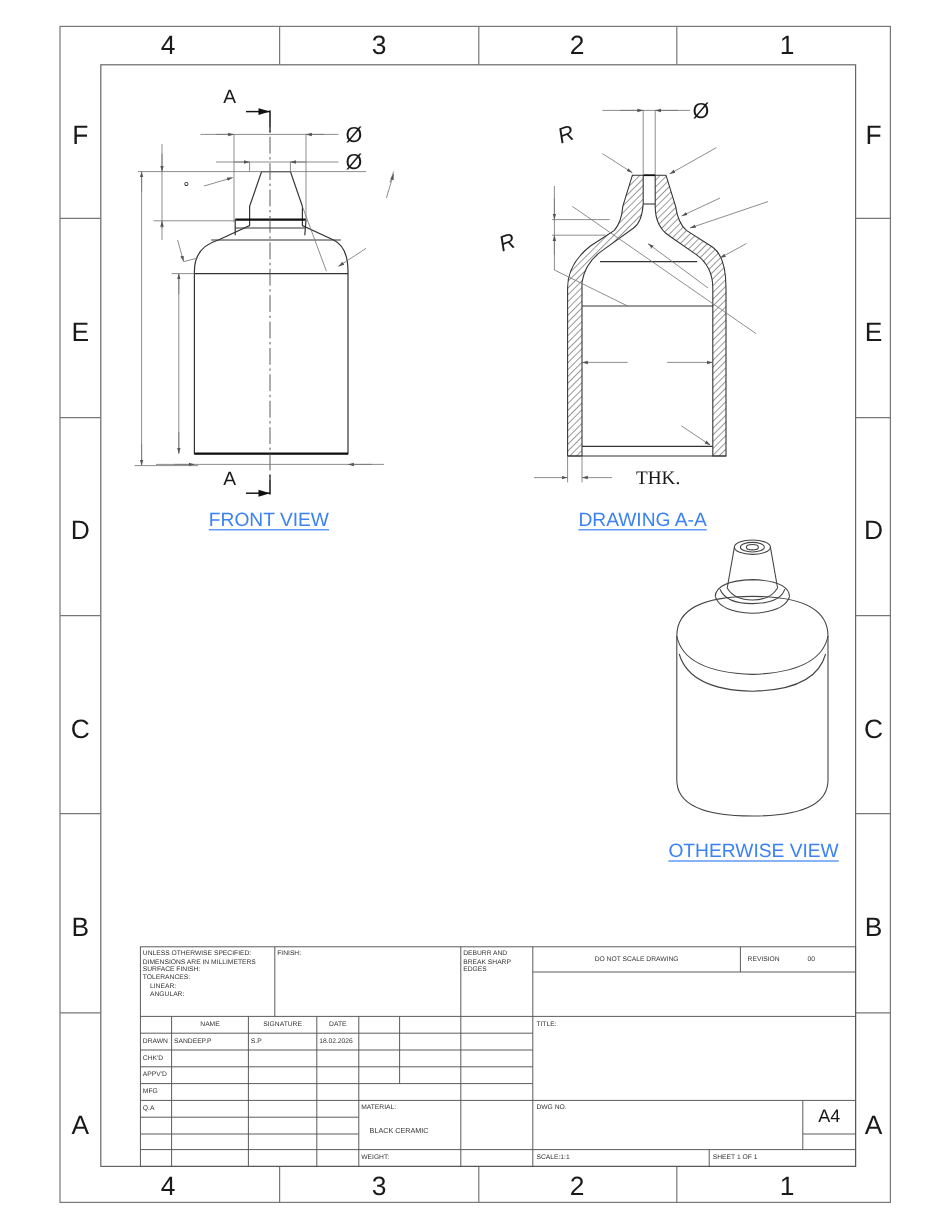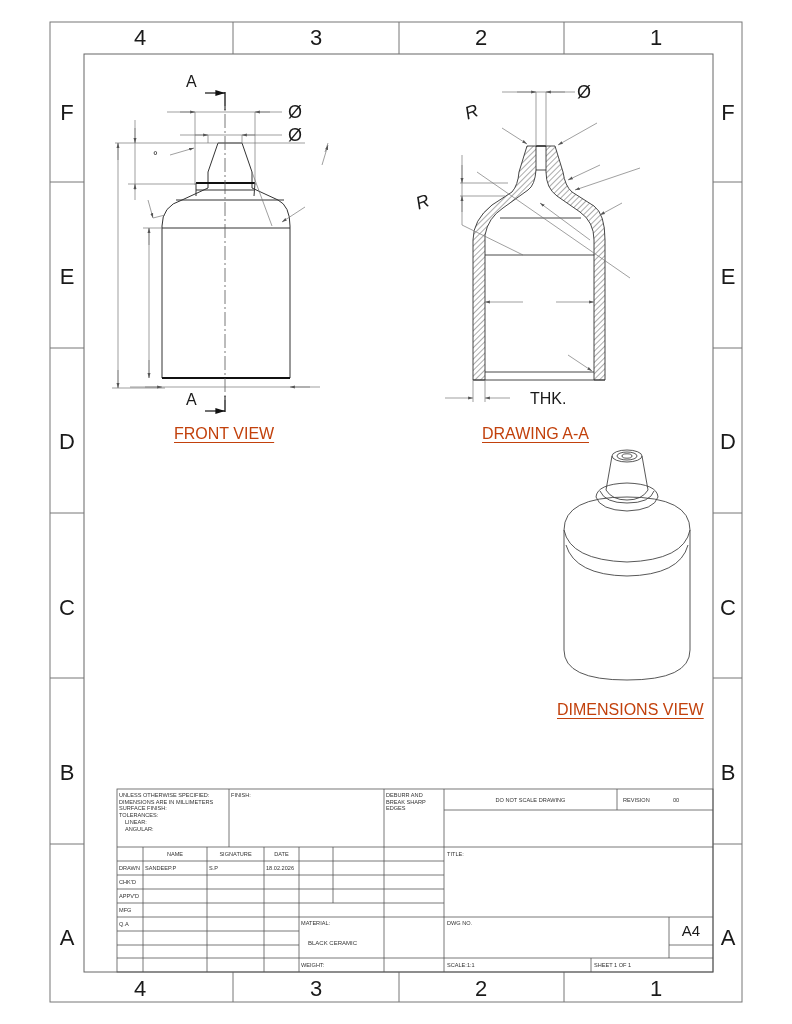--- a/index.html
+++ b/index.html
@@ -3,21 +3,21 @@
 <meta charset="utf-8">
 <style>
   html, body { margin: 0; padding: 0; background: #ffffff; }
   body { width: 792px; height: 1024px; position: relative; overflow: hidden;
          font-family: "Liberation Sans", sans-serif; color: #1a1a1a; }
   .sheet { position: absolute; left: 0; top: 0; width: 792px; height: 1024px; }
   svg { position: absolute; left: 0; top: 0; }
   .zone-label { position: absolute; font-size: 22px; color: #1a1a1a; text-align: center;
                 line-height: 1; }
   .view-title { position: absolute; font-size: 16px; text-decoration: underline;
-                text-underline-offset: 3px; color: #c2410c; white-space: nowrap; }
+                text-underline-offset: 3px; color: #3b82f6; white-space: nowrap; }
   .dim-text { position: absolute; font-size: 18px; color: #1a1a1a; line-height: 1; }
   .dim-text.italic { font-style: italic; }
   .tb { position: absolute; font-size: 5.6px; color: #333; line-height: 1.2; white-space: nowrap; }
   .tb.big { font-size: 15px; color: #1a1a1a; }
   .tb.med { font-size: 6px; }
 </style>
 </head>
 <body>
 
 <div class="sheet">
@@ -252,24 +252,24 @@
 <div class="dim-text" style="left:186px;top:74px;font-size:16px;">A</div>
 <div class="dim-text" style="left:186px;top:392px;font-size:16px;">A</div>
 <div class="dim-text" style="left:288px;top:103px;">Ø</div>
 <div class="dim-text" style="left:288px;top:126px;">Ø</div>
 <div class="dim-text" style="left:153px;top:150px;font-size:12px;">°</div>
 <div class="view-title" style="left:174px;top:425px;">FRONT VIEW</div>
 
 <div class="dim-text" style="left:577px;top:83px;">Ø</div>
 <div class="dim-text italic" style="left:465px;top:103px;transform:rotate(-20deg);">R</div>
 <div class="dim-text italic" style="left:416px;top:193px;transform:rotate(-20deg);">R</div>
-<div class="dim-text" style="left:530px;top:391px;font-size:16px;">THK.</div>
+<div class="dim-text" style="left:530px;top:391px;font-size:16px;font-family:Liberation Serif, serif;">THK.</div>
 <div class="view-title" style="left:482px;top:425px;">DRAWING A-A</div>
 
-<div class="view-title" style="left:557px;top:701px;">DIMENSIONS VIEW</div>
+<div class="view-title" style="left:557px;top:701px;">OTHERWISE VIEW</div>
 
 <div class="tb" style="left:119px;top:792px;">
   <div>UNLESS OTHERWISE SPECIFIED:</div>
   <div>DIMENSIONS ARE IN MILLIMETERS</div>
   <div>SURFACE FINISH:</div>
   <div>TOLERANCES:</div>
   <div style="padding-left:6px;">LINEAR:</div>
   <div style="padding-left:6px;">ANGULAR:</div>
 </div>
 <div class="tb" style="left:231px;top:792px;">FINISH:</div>

